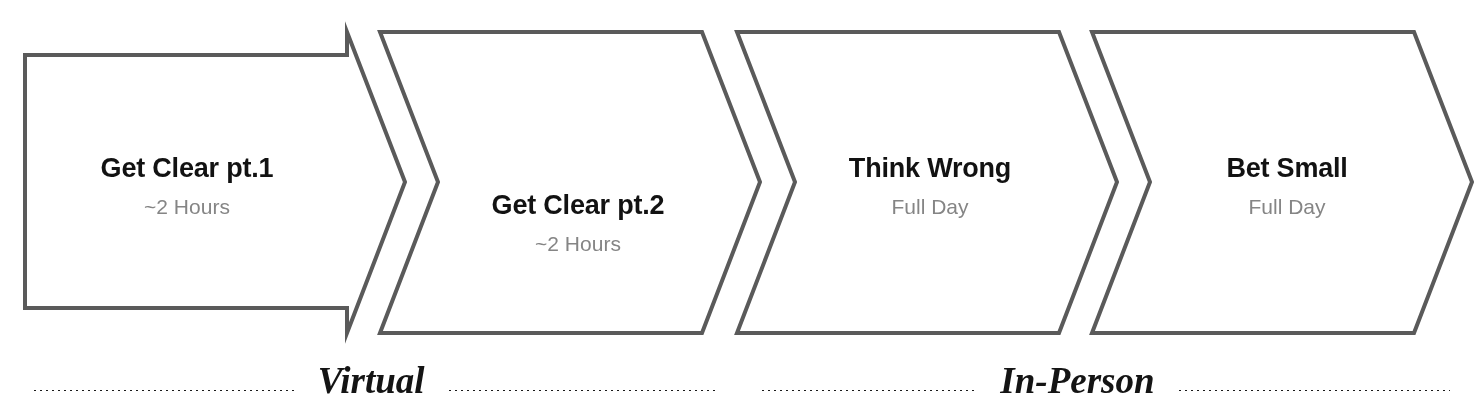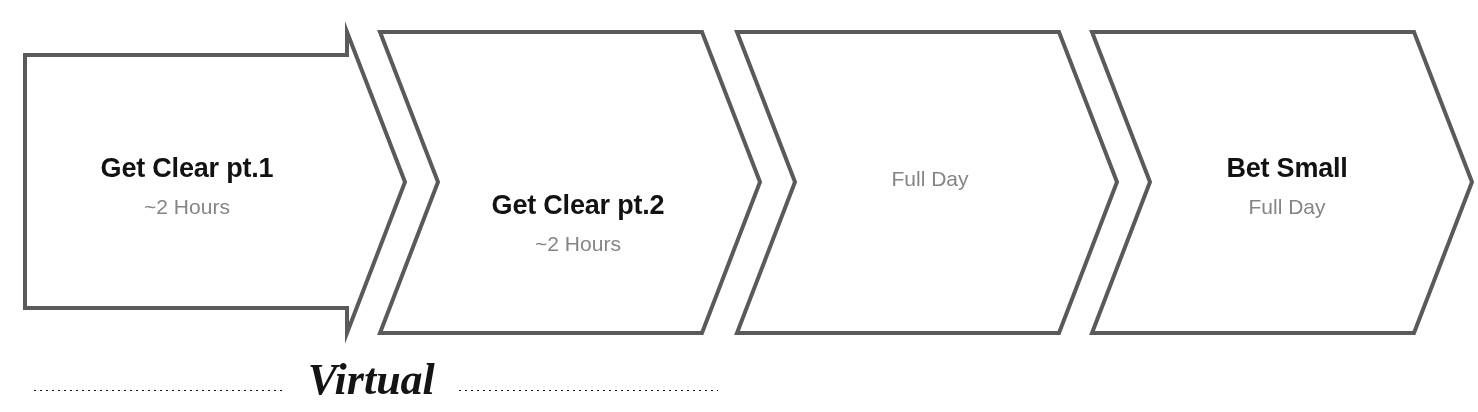--- a/index.html
+++ b/index.html
@@ -80,21 +80,21 @@
     background-size: 6px 3px;
     background-repeat: repeat-x;
     background-position: 0 50%;
     align-self: center;
     margin-top: 22px;
   }
   .mode-label {
     font-family: "Liberation Serif", serif;
     font-style: italic;
     font-weight: bold;
-    font-size: 44px;
+    font-size: 37px;
     color: #141414;
     white-space: nowrap;
     padding: 0 22px;
     line-height: 1;
     margin-top: 2px;
   }
 </style>
 </head>
 <body>
 
@@ -111,32 +111,38 @@
     <div class="stage-title">Get Clear pt.1</div>
     <div class="stage-duration">~2 Hours</div>
   </div>
 
   <div class="stage-label" style="left: 378px; width: 400px; top: 154px; margin-top: 37px;">
     <div class="stage-title">Get Clear pt.2</div>
     <div class="stage-duration">~2 Hours</div>
   </div>
 
   <div class="stage-label" style="left: 730px; width: 400px; top: 154px;">
+    <div class="stage-title">Think Wrong</div>
     <div class="stage-duration">Full Day</div>
   </div>
 
   <div class="stage-label" style="left: 1087px; width: 400px; top: 154px;">
     <div class="stage-title">Bet Small</div>
     <div class="stage-duration">Full Day</div>
   </div>
 
   <div class="footer-band">
 
     <div class="footer-group" style="left: 32px; width: 686px;">
       <div class="dot-rule" style="width: 270px;"></div>
       <div class="mode-label" style="flex: 1 1 auto; text-align: center;">Virtual</div>
       <div class="dot-rule" style="width: 278px;"></div>
     </div>
 
+    <div class="footer-group" style="left: 760px; width: 690px;">
+      <div class="dot-rule" style="width: 222px;"></div>
+      <div class="mode-label" style="flex: 1 1 auto; text-align: center;">In-Person</div>
+      <div class="dot-rule" style="width: 278px;"></div>
+    </div>
 
   </div>
 
 </div>
 
 </body></html>

